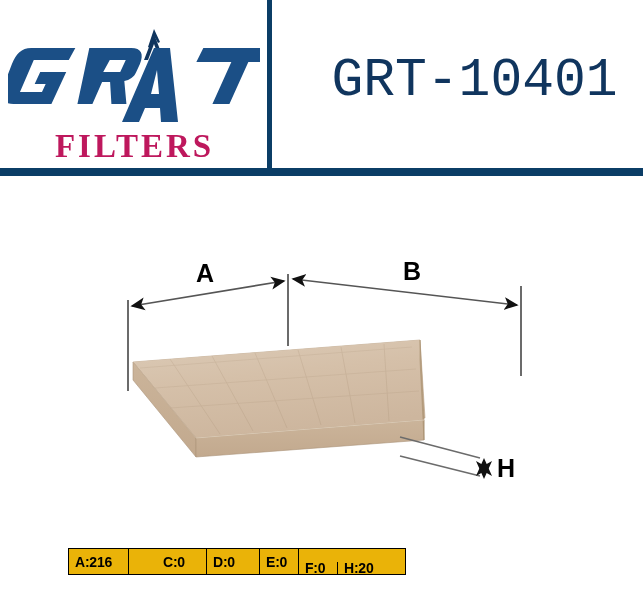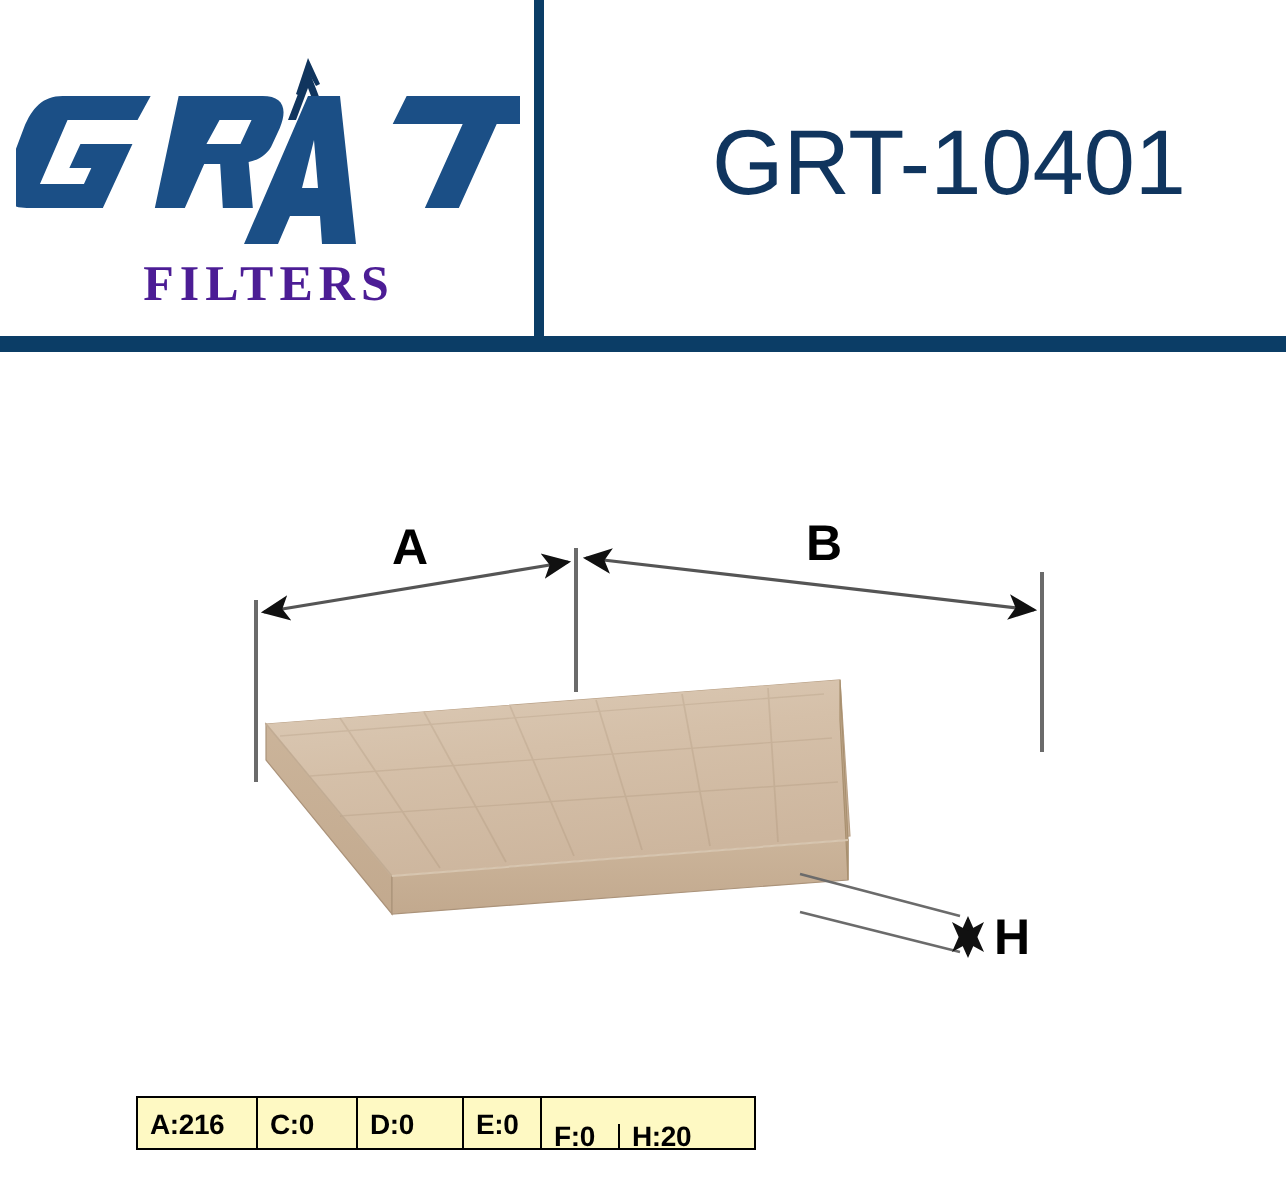--- a/index.html
+++ b/index.html
@@ -36,23 +36,23 @@
     height: 96px;
   }
   #brand-sub {
     position: absolute;
     left: 0;
     top: 130px;
     width: 269px;
     text-align: center;
     font-family: "Liberation Serif", serif;
     font-weight: bold;
-    font-size: 25px;
+    font-size: 33px;
     letter-spacing: 3px;
-    color: #4c1d95;
+    color: #be185d;
     line-height: 1;
   }
   #header-divider {
     position: absolute;
     left: 267px;
     top: 0;
     width: 5px;
     height: 176px;
     background: #0B3D66;
   }
@@ -66,22 +66,22 @@
   }
   #part-number {
     position: absolute;
     left: 272px;
     top: 0;
     width: 371px;
     height: 168px;
     display: flex;
     align-items: center;
     justify-content: center;
-    font-family: Liberation Sans, sans-serif;
-    font-size: 46px;
+    font-family: Liberation Mono, monospace;
+    font-size: 53px;
     color: #10355E;
     letter-spacing: 0px;
     padding-bottom: 6px;
     box-sizing: border-box;
     padding-left: 34px;
   }
 
   
   #diagram {
     position: absolute;
@@ -101,38 +101,38 @@
 
   
   #spec-table {
     position: absolute;
     left: 68px;
     top: 548px;
     height: 27px;
     display: flex;
     border: 1px solid #000000;
     box-sizing: border-box;
-    background: #fef9c3;
+    background: #eab308;
   }
   .spec-cell {
     border-right: 1px solid #000000;
     box-sizing: border-box;
     display: flex;
     align-items: center;
     padding-left: 6px;
     font-family: "Liberation Sans", sans-serif;
     font-weight: bold;
     font-size: 14px;
     color: #000000;
     letter-spacing: -0.2px;
   }
   .spec-cell:last-child { border-right: none; margin-top: 12px; }
   .w-a { width: 60px; }
   .w-b { width: 61px; }
-  .w-c { width: 50px; }
+  .w-c { width: 50px; margin-left: 28px; }
   .w-d { width: 53px; }
   .w-e { width: 39px; }
   .w-f { width: 39px; margin-top: 13px; }
   .w-g { width: 136px; }
   .w-h { width: 67px; }
 </style>
 </head>
 <body>
 
 <div id="header">

